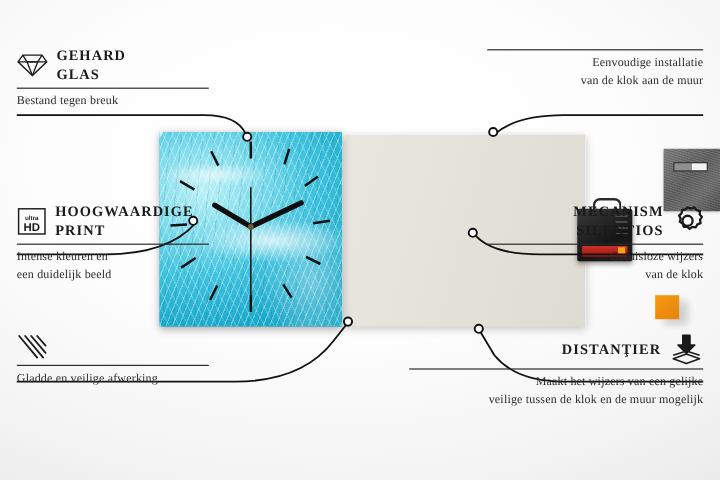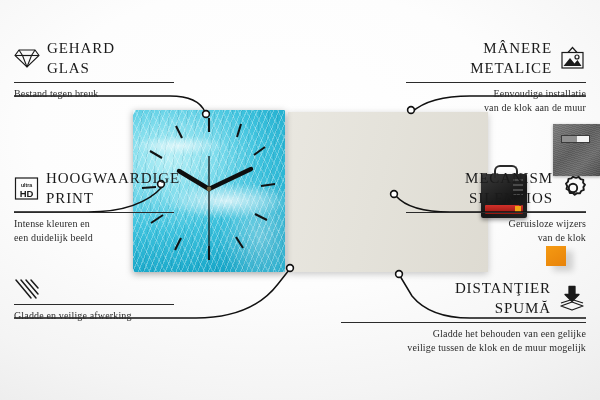--- a/index.html
+++ b/index.html
@@ -13,21 +13,21 @@
     background:
       radial-gradient(ellipse 680px 420px at 46% 34%, #ffffff 0%, #fdfdfd 36%, #f4f4f4 62%, #e9e9e9 84%, #e2e2e2 100%);
     overflow:hidden;
   }
   
   .feat{position:absolute;}
   .feat .head{display:flex;align-items:center;gap:7px;}
   .feat.right .head{flex-direction:row;justify-content:flex-end;}
   .titles{
     font-family:"Liberation Serif", serif;
-    font-weight:400;font-size:15px;letter-spacing:.9px;
+    font-weight:700;font-size:12px;letter-spacing:.9px;
     color:#1a1a1a;line-height:1.35;text-transform:uppercase;
   }
   .feat.right .titles{text-align:right;}
   .rule{height:1px;background:#2b2b2b;margin:3px 0 4px 0;}
   .sub{
     font-family:"Liberation Serif", serif;
     font-size:10px;line-height:1.45;color:#2b2b2b;letter-spacing:.15px;
   }
   .feat.right .sub{text-align:right;}
   .icon{flex:0 0 auto;display:block;}
@@ -219,34 +219,20 @@
         </g>
       </svg>
     </div>
     <div class="rule"></div>
     <div class="sub">
       <div>Gladde en veilige afwerking</div>
     </div>
   </div>
 
   <div class="feat right" style="right:14px;top:38px;width:180px;">
-    <div class="head">
-      <div class="titles">
-        <div>MÂNERE</div>
-        <div>METALICE</div>
-      </div>
-      <svg class="icon" width="27" height="24" viewBox="0 0 27 24">
-        <g fill="none" stroke="#1a1a1a" stroke-width="1.2">
-          <path d="M13.5,1.5 L9,6.5 H18 Z"></path>
-          <rect x="3" y="6.5" width="21" height="15.5"></rect>
-          <path d="M4.5,20 L11,12 L15.5,17.5 L18.5,14 L22.5,20 Z" fill="#1a1a1a" stroke="none"></path>
-          <circle cx="18" cy="11" r="2"></circle>
-        </g>
-      </svg>
-    </div>
     <div class="rule"></div>
     <div class="sub">
       <div>Eenvoudige installatie</div>
       <div>van de klok aan de muur</div>
     </div>
   </div>
 
   <div class="feat right" style="right:14px;top:168px;width:180px;">
     <div class="head">
       <div class="titles">
@@ -264,30 +250,29 @@
     <div class="sub">
       <div>Geruisloze wijzers</div>
       <div>van de klok</div>
     </div>
   </div>
 
   <div class="feat right" style="right:14px;top:278px;width:245px;">
     <div class="head">
       <div class="titles">
         <div>DISTANŢIER</div>
-        <div>SPUMĂ</div>
       </div>
       <svg class="icon" width="28" height="26" viewBox="0 0 28 26">
         <g fill="none" stroke="#1a1a1a" stroke-width="1.3" stroke-linejoin="round">
           <path d="M11,1.5 h6 v8 h4 l-7,7 -7,-7 h4 Z" fill="#1a1a1a"></path>
           <path d="M14,17 L3,21 L14,25 L25,21 Z"></path>
           <path d="M3,18 L14,14.5 L25,18"></path>
         </g>
       </svg>
     </div>
     <div class="rule"></div>
     <div class="sub">
-      <div>Gladde het behouden van een gelijke</div>
+      <div>Maakt het wijzers van een gelijke</div>
       <div>veilige tussen de klok en de muur mogelijk</div>
     </div>
   </div>
 
 </div>
 
 </body></html>

